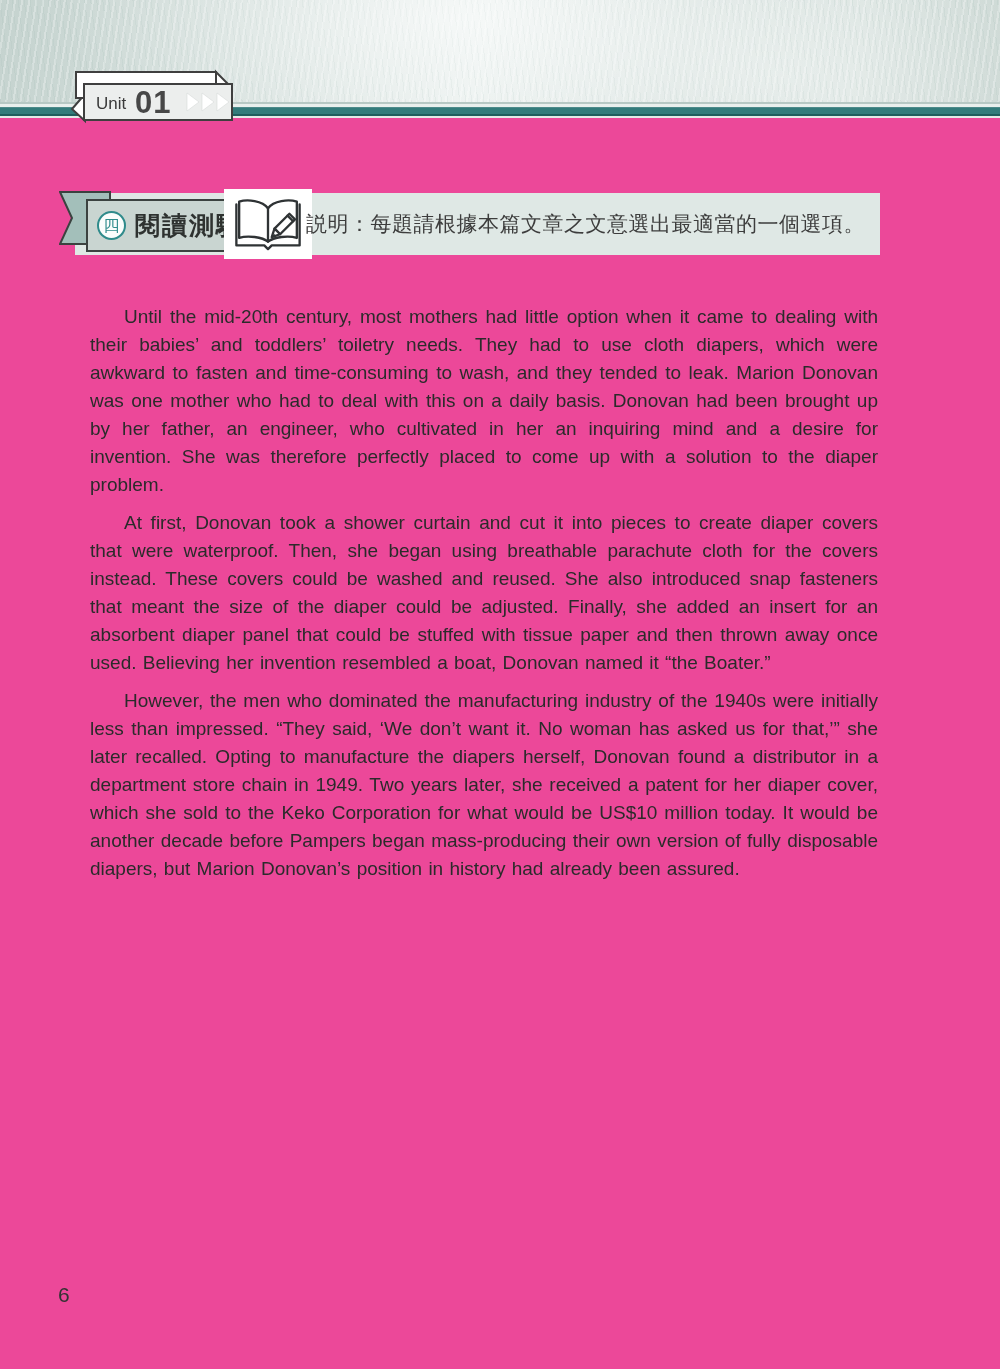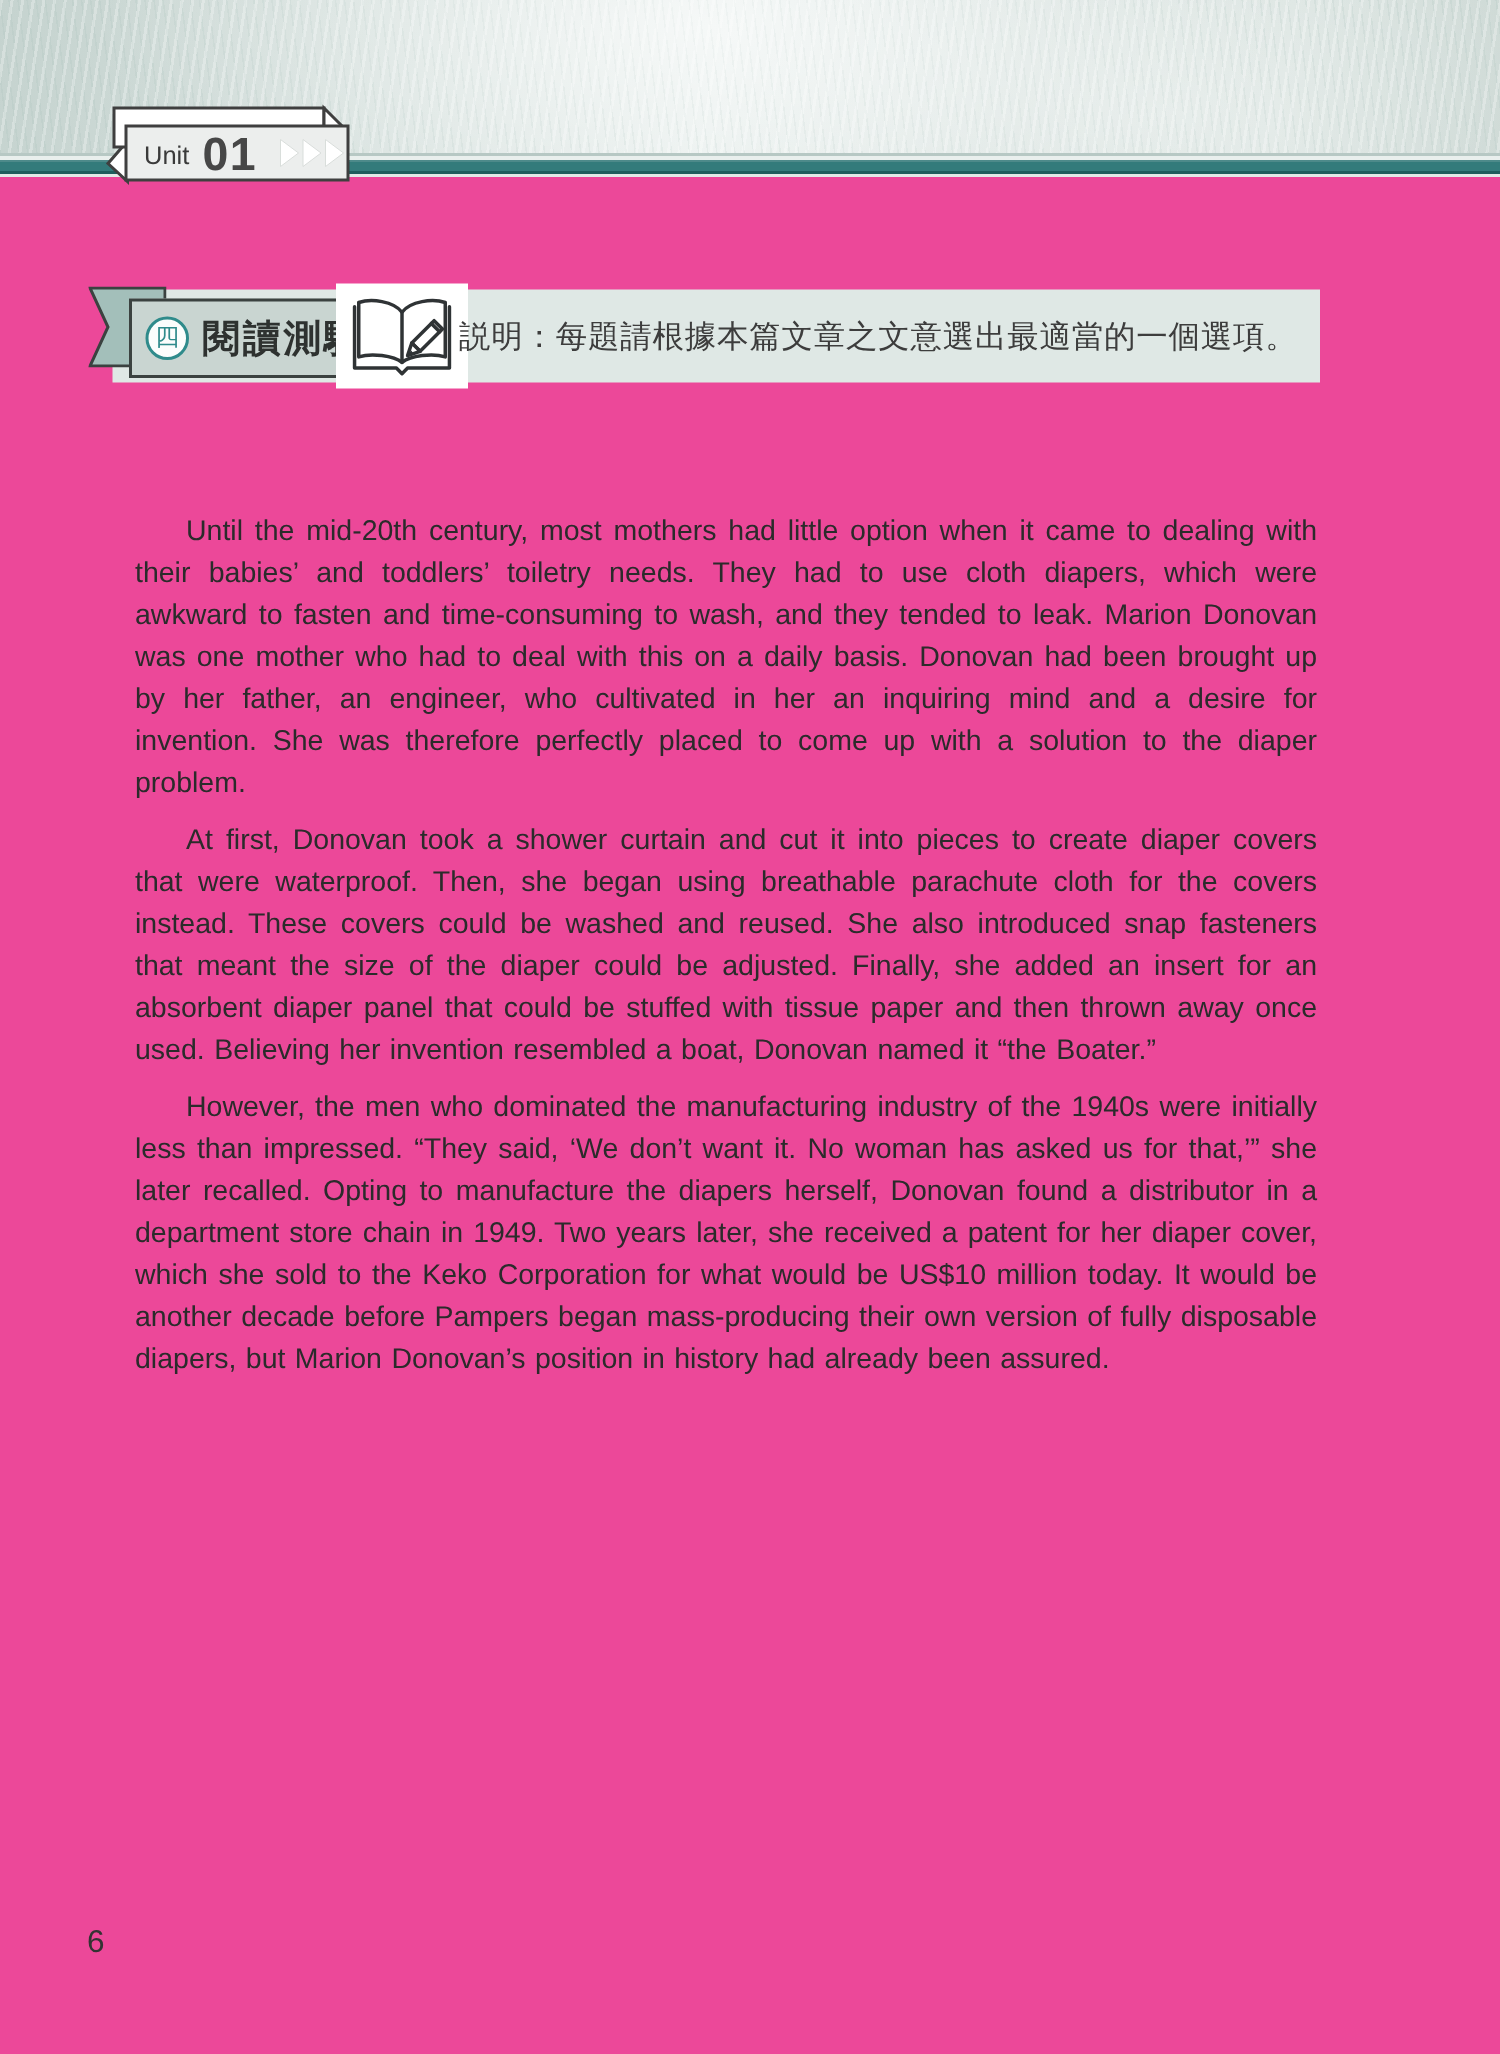--- a/index.html
+++ b/index.html
@@ -53,21 +53,21 @@
   }
   .instruction {
     position:absolute; left:306px; top:193px; height:62px; width:570px;
     display:flex; align-items:center;
     font-size:21px; color:#3d3d3d; letter-spacing:0.5px; white-space:nowrap;text-align:right;
   }
 
   
   .article {
     position:absolute; left:90px; top:303px; width:788px;
-    font-size:19px; line-height:28px; color:#2b2b2b;margin-top:38px;
+    font-size:19px; line-height:28px; color:#2b2b2b;
   }
   .article p {
     text-align:justify; text-indent:34px; margin:0 0 10px 0;
     word-spacing:1px;
   }
 
   
   .page-number {
     position:absolute; left:58px; top:1283px;
     font-size:21px; color:#333333;

